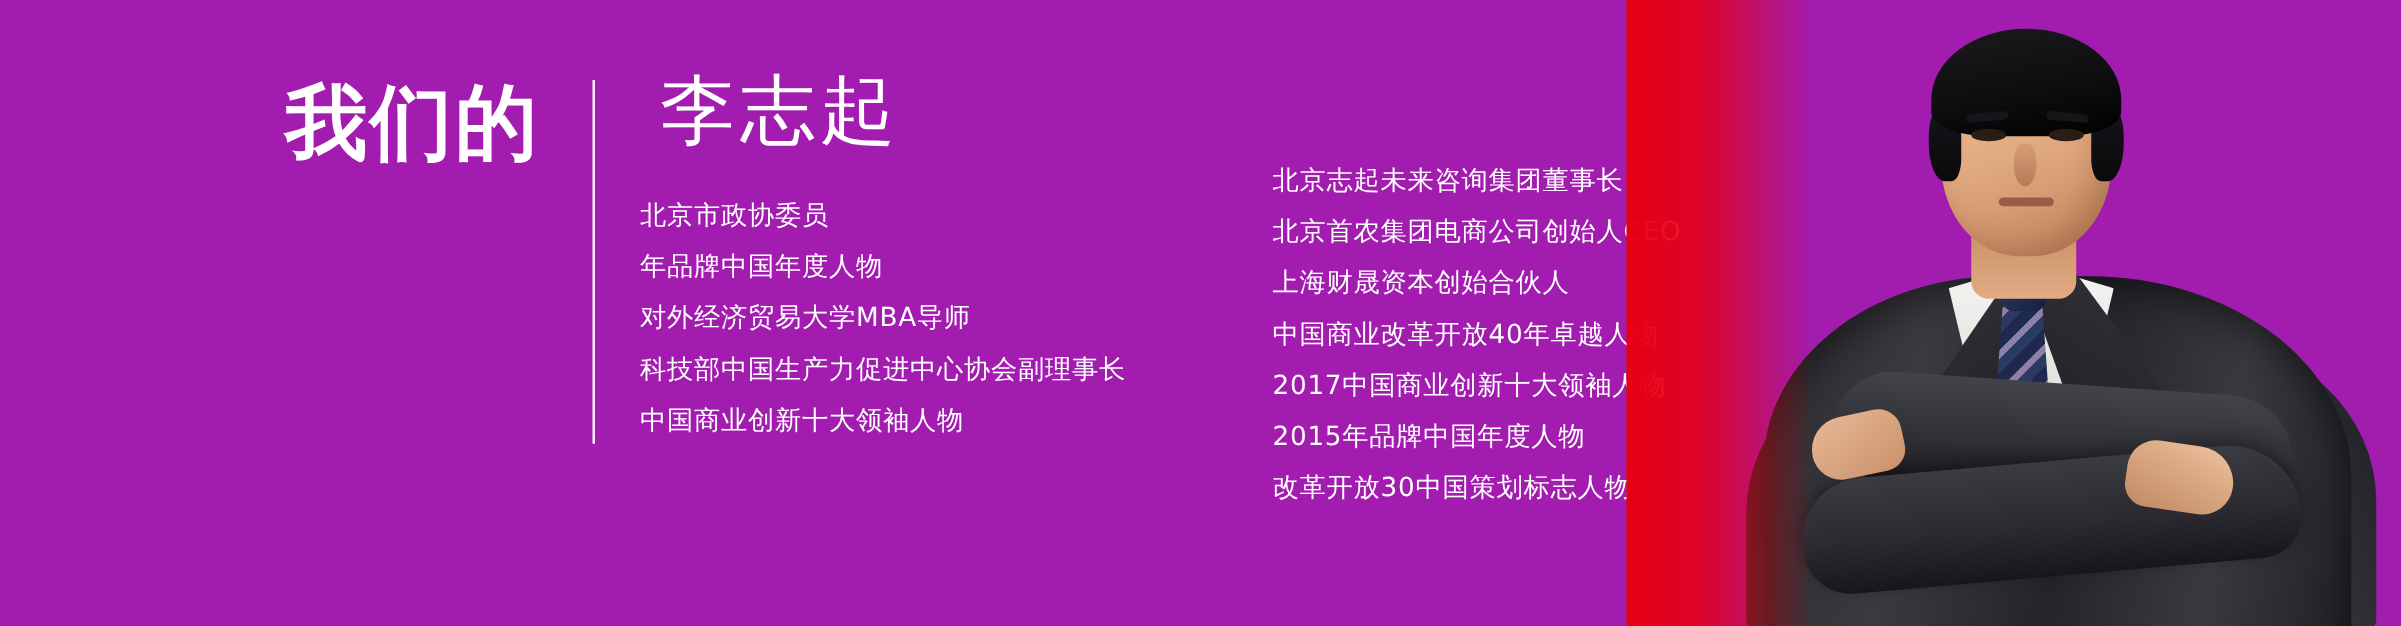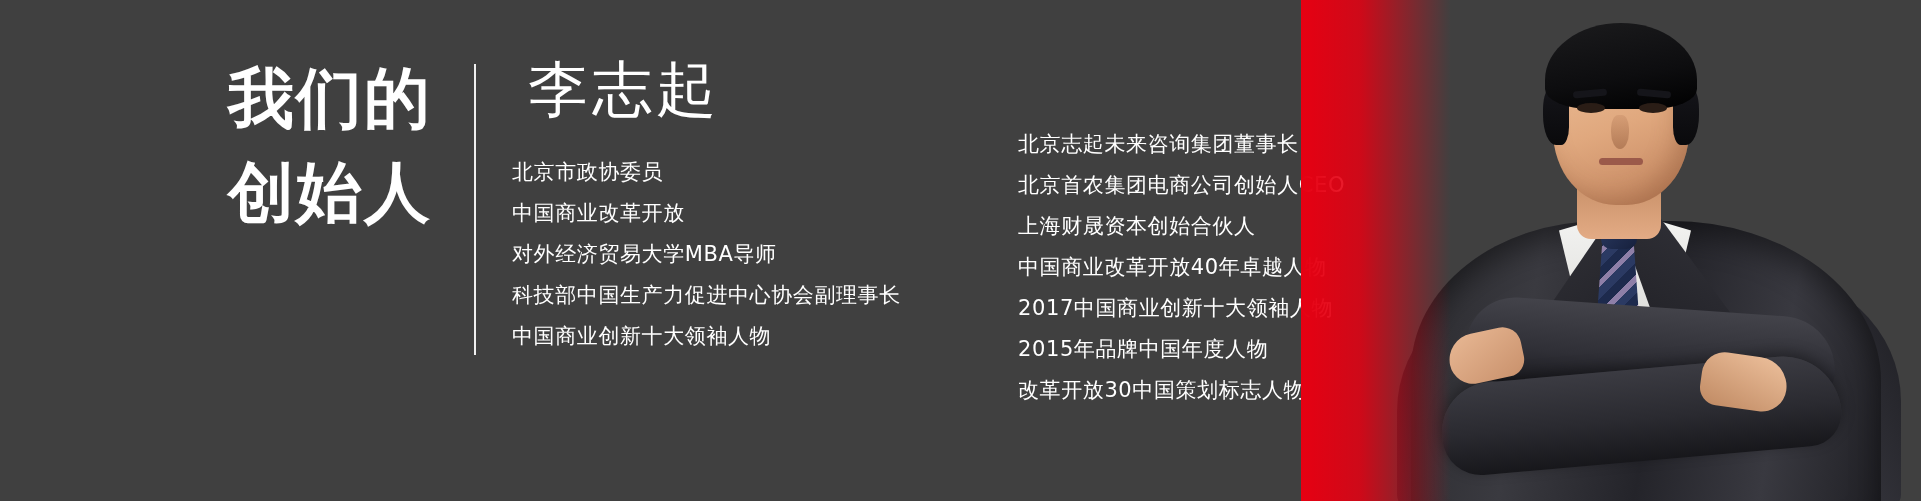--- a/index.html
+++ b/index.html
@@ -5,21 +5,21 @@
 <style>
   html,body{margin:0;padding:0;}
   body{
     font-family:"Liberation Sans","DejaVu Sans",sans-serif;
     background:#ffffff;
   }
   .banner{
     position:relative;
     width:1921px;
     height:501px;
-    background:#404040;
+    background:#a21caf;
     overflow:hidden;
     box-sizing:border-box;
   }
 
   
   .heading{
     position:absolute;
     left:228px;
     top:52px;
     width:236px;
@@ -227,30 +227,29 @@
     background:linear-gradient(90deg,#e60012 0%,rgba(230,0,18,.85) 40%,rgba(230,0,18,0) 100%);
   }
 </style>
 </head>
 <body>
 
 <div class="banner">
 
   <div class="heading">
     <div class="heading-line">我们的</div>
-    <div class="heading-line">创始人</div>
   </div>
 
   <div class="divider"></div>
 
   <div class="person-name">李志起</div>
 
   <div class="cred-col left">
     <div class="cred-item">北京市政协委员</div>
-    <div class="cred-item">中国商业改革开放</div>
+    <div class="cred-item">年品牌中国年度人物</div>
     <div class="cred-item">对外经济贸易大学MBA导师</div>
     <div class="cred-item">科技部中国生产力促进中心协会副理事长</div>
     <div class="cred-item">中国商业创新十大领袖人物</div>
   </div>
 
   <div class="cred-col right">
     <div class="cred-item">北京志起未来咨询集团董事长</div>
     <div class="cred-item">北京首农集团电商公司创始人CEO</div>
     <div class="cred-item">上海财晟资本创始合伙人</div>
     <div class="cred-item">中国商业改革开放40年卓越人物</div>

